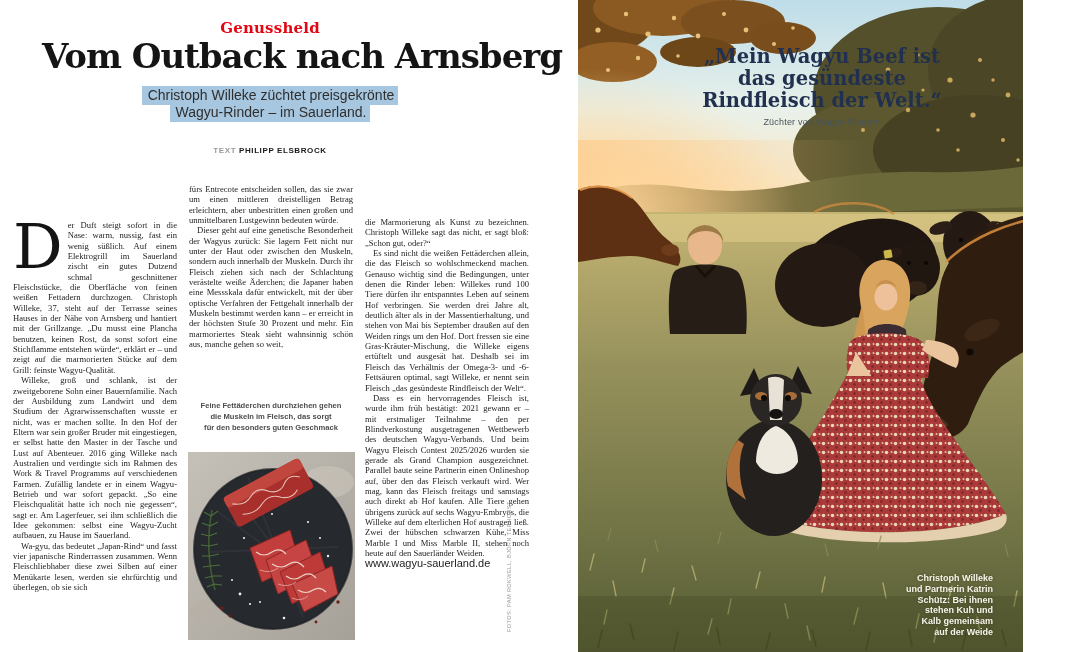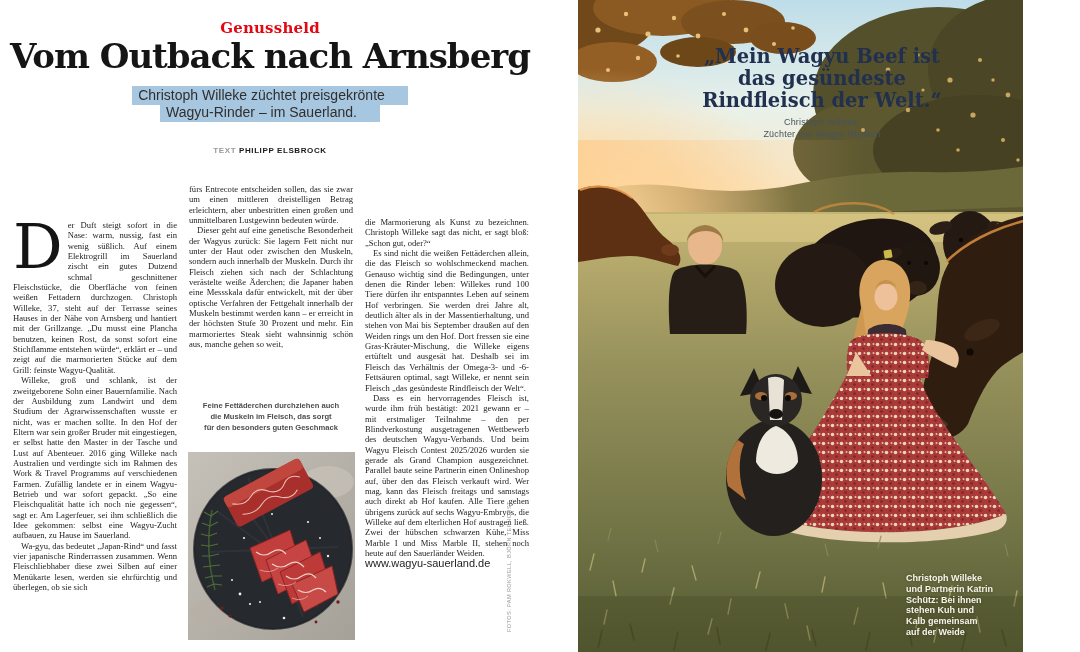--- a/index.html
+++ b/index.html
@@ -16,21 +16,21 @@
   .headline {
     position:absolute; top:36px; left:0; width:540px; text-align:center;
     font-family:"DejaVu Serif", serif; font-weight:bold; font-size:34px;
     letter-spacing:-1px; color:#151515;
   }
   .subtitle {
     position:absolute; top:87px; left:0; width:540px; text-align:center;
     font-family:"Liberation Sans", sans-serif; font-size:14px; line-height:16.6px;
     color:#2f2f2f;
   }
-  .subtitle .hl { background:#a7c7e0; padding:1px 23px 2px 6px; }
+  .subtitle .hl { background:#a7c7e0; padding:1px 4px 2px 6px; }
   .byline {
     position:absolute; top:146px; left:0; width:540px; text-align:center;
     font-family:"Liberation Sans", sans-serif; font-size:8px; letter-spacing:.6px;
   }
   .byline .lbl { color:#9a9a9a; font-weight:bold; }
   .byline .name { color:#1a1a1a; font-weight:bold;margin-top:8px; }
   
   .col {
     position:absolute; width:164px; font-size:8.6px; line-height:10.35px;
     text-align:justify; hyphens:auto; color:#1d1d1d;
@@ -66,32 +66,32 @@
   .photo-quote {
     position:absolute; left:84px; top:46px; width:320px; text-align:center;
     font-family:"DejaVu Serif", serif; font-weight:bold; font-size:19.5px;
     line-height:1.13; color:#20304e;
   }
   .photo-attribution {
     margin-top:5px; font-family:"Liberation Sans", sans-serif; font-weight:normal;
     font-size:9px; line-height:1.3; color:#47545f; letter-spacing:.2px;
   }
   .photo-caption {
-    position:absolute; right:30px; top:573px; 
+    position:absolute; right:30px; top:573px; text-align:right;
     font-family:"Liberation Sans", sans-serif; font-weight:bold; font-size:9px;
     line-height:10.8px; color:#f6f3ea; text-shadow:0 0 3px rgba(40,45,20,.45);
   }
 </style>
 </head>
 <body>
 
 <div class="spread">
 
   <div class="kicker">Genussheld</div>
-  <h1 class="headline" style="margin:0;">Vom Outback nach Arnsberg</h1>
+  <h1 class="headline" style="margin:0;padding-left:32px;">Vom Outback nach Arnsberg</h1>
 
   <div class="subtitle">
     <div><span class="hl">Christoph Willeke züchtet preisgekrönte</span></div>
     <div><span class="hl">Wagyu-Rinder – im Sauerland.</span></div>
   </div>
 
   <div class="byline">
     <span class="lbl">TEXT</span>
     <span class="name">PHILIPP ELSBROCK</span>
   </div>
@@ -101,21 +101,21 @@
     <p class="ind">Willeke, groß und schlank, ist der zweitgeborene Sohn einer Bauernfamilie. Nach der Ausbildung zum Landwirt und dem Studium der Agrarwissenschaften wusste er nicht, was er machen sollte. In den Hof der Eltern war sein großer Bruder mit eingestiegen, er selbst hatte den Master in der Tasche und Lust auf Abenteuer. 2016 ging Willeke nach Australien und verdingte sich im Rahmen des Work &amp; Travel Programms auf verschiedenen Farmen. Zufällig landete er in einem Wagyu-Betrieb und war sofort gepackt. „So eine Fleischqualität hatte ich noch nie gegessen“, sagt er. Am Lagerfeuer, sei ihm schließlich die Idee gekommen: selbst eine Wagyu-Zucht aufbauen, zu Hause im Sauerland.</p>
     <p class="ind">Wa-gyu, das bedeutet „Japan-Rind“ und fasst vier japanische Rinderrassen zusammen. Wenn Fleischliebhaber diese zwei Silben auf einer Menükarte lesen, werden sie ehrfürchtig und überlegen, ob sie sich</p>
   </div>
 
   <div class="col col2">
     <p>fürs Entrecote entscheiden sollen, das sie zwar um einen mittleren dreistelligen Betrag erleichtern, aber unbestritten einen großen und unmittelbaren Lustgewinn bedeuten würde.</p>
     <p class="ind">Dieser geht auf eine genetische Besonderheit der Wagyus zurück: Sie lagern Fett nicht nur unter der Haut oder zwischen den Muskeln, sondern auch innerhalb der Muskeln. Durch ihr Fleisch ziehen sich nach der Schlachtung verästelte weiße Äderchen; die Japaner haben eine Messskala dafür entwickelt, mit der über optische Verfahren der Fettgehalt innerhalb der Muskeln bestimmt werden kann – er erreicht in der höchsten Stufe 30 Prozent und mehr. Ein marmoriertes Steak sieht wahnsinnig schön aus, manche gehen so weit,</p>
   </div>
 
   <div class="steak-caption">
-    <div>Feine Fettäderchen durchziehen auch</div>
+    <div>Feine Fettäderchen durchziehen gehen</div>
     <div>die Muskeln im Fleisch, das sorgt</div>
     <div>für den besonders guten Geschmack</div>
   </div>
 
   <div class="steak-figure">
     <svg viewBox="0 0 167 188" preserveAspectRatio="none">
       <defs>
         <linearGradient id="concrete" x1="0" y1="0" x2="1" y2="1">
           <stop offset="0" stop-color="#c6c1b8"></stop>
             <stop offset="1" stop-color="#a5a098"></stop>
@@ -352,21 +352,20 @@
         <path d="M30,540 l3,-12 M80,552 l-3,-12 M140,544 l3,-12 M250,556 l-3,-12 M300,548 l3,-12 M430,556 l-3,-12 M460,544 l3,-12" stroke="#8d8a55" stroke-width="1.2" opacity=".8"></path>
       </g>
       <rect x="0" y="596" width="479" height="56" fill="#454a26" opacity=".35"></rect>
     </svg>
 
     <div class="photo-quote">
       <div>„Mein Wagyu Beef ist</div>
       <div>das gesündeste</div>
       <div>Rindfleisch der Welt.“</div>
       <div class="photo-attribution">
-        <div>Christoph Willeke,</div>
         <div>Züchter von Wagyu-Rindern</div>
       </div>
     </div>
 
     <div class="photo-caption">
       <div>Christoph Willeke</div>
       <div>und Partnerin Katrin</div>
       <div>Schütz: Bei ihnen</div>
       <div>stehen Kuh und</div>
       <div>Kalb gemeinsam</div>

